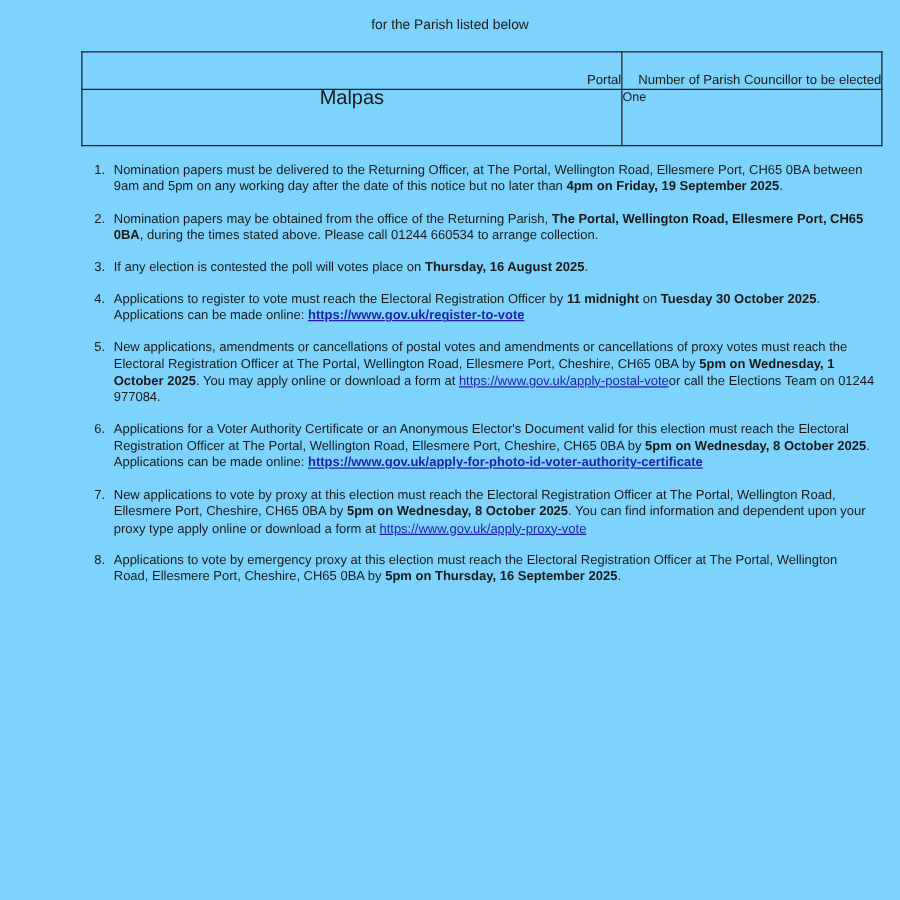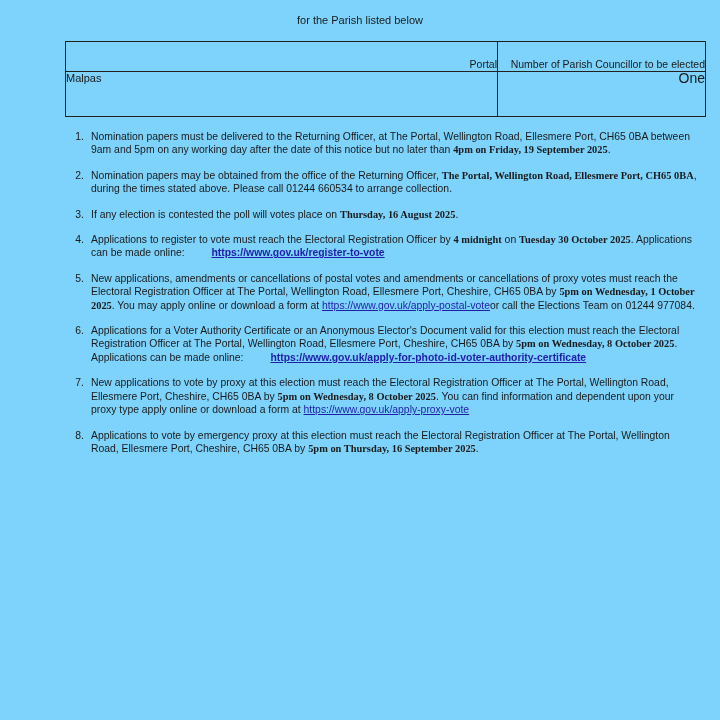--- a/index.html
+++ b/index.html
@@ -58,31 +58,31 @@
     text-align: right;
     font-size: 10.5px;
     font-weight: normal;
     line-height: 13px;
     padding-bottom: 2px;
     color: #1a1a1a;
   }
   .td-parish {
     height: 44px;
     vertical-align: top;
-    text-align: left;
-    font-size: 11px;
+    text-align: center;
+    font-size: 16px;
     line-height: 13px;
     padding: 8px 0 0 8px;
     color: #1a1a1a;
   }
   .td-number {
     height: 44px;
     vertical-align: top;
-    text-align: right;
-    font-size: 14px;
+    text-align: left;
+    font-size: 10px;
     line-height: 13px;
     padding-top: 8px;
     color: #1a1a1a;
   }
 
   
   .notes {
     position: absolute;
     left: 66px;
     top: 130px;
@@ -105,31 +105,29 @@
     text-align: right;
     font-size: 10.4px;
     line-height: 13.4px;
     color: #1a1a1a;
   }
   .note-body {
     display: block;
   }
   .note b {
     font-weight: bold;
-    font-family: Liberation Serif, serif;
   }
   .note a,
   .note .lnk {
     color: #1f1fa8;
     text-decoration: underline;
     word-break: break-all;
   }
   .note .lnk-bold {
     font-weight: bold;
-    margin-left: 24px;
   }
 </style>
 </head>
 <body>
 
 <div class="page">
 
   <div class="intro-line">for the Parish listed below</div>
 
   <table class="parish-table">
@@ -151,29 +149,29 @@
     </tbody>
   </table>
 
   <div class="notes" id="notes-list">
       <div class="note">
         <span class="note-num">1.</span>
         <span class="note-body"><span>Nomination papers must be delivered to the Returning Officer, at The Portal, Wellington Road, Ellesmere Port, CH65 0BA between 9am and 5pm on any working day after the date of this notice but no later than </span><b>4pm on Friday, 19 September 2025</b><span>.</span></span>
       </div>
       <div class="note">
         <span class="note-num">2.</span>
-        <span class="note-body"><span>Nomination papers may be obtained from the office of the Returning Officer, </span><b>The Portal, Wellington Road, Ellesmere Port, CH65 0BA</b><span>, during the times stated above. Please call 01244 660534 to arrange collection.</span></span>
+        <span class="note-body"><span>Nomination papers may be obtained from the office of the Returning Parish, </span><b>The Portal, Wellington Road, Ellesmere Port, CH65 0BA</b><span>, during the times stated above. Please call 01244 660534 to arrange collection.</span></span>
       </div>
       <div class="note">
         <span class="note-num">3.</span>
         <span class="note-body"><span>If any election is contested the poll will votes place on </span><b>Thursday, 16 August 2025</b><span>.</span></span>
       </div>
       <div class="note">
         <span class="note-num">4.</span>
-        <span class="note-body"><span>Applications to register to vote must reach the Electoral Registration Officer by </span><b>4 midnight</b><span> on </span><b>Tuesday 30 October 2025</b><span>. Applications can be made online: </span><span class="lnk lnk-bold">https://www.gov.uk/register-to-vote</span></span>
+        <span class="note-body"><span>Applications to register to vote must reach the Electoral Registration Officer by </span><b>11 midnight</b><span> on </span><b>Tuesday 30 October 2025</b><span>. Applications can be made online: </span><span class="lnk lnk-bold">https://www.gov.uk/register-to-vote</span></span>
       </div>
       <div class="note">
         <span class="note-num">5.</span>
         <span class="note-body"><span>New applications, amendments or cancellations of postal votes and amendments or cancellations of proxy votes must reach the Electoral Registration Officer at The Portal, Wellington Road, Ellesmere Port, Cheshire, CH65 0BA by </span><b>5pm on Wednesday, 1 October 2025</b><span>. You may apply online or download a form at </span><span class="lnk">https://www.gov.uk/apply-postal-vote</span><span>or call the Elections Team on 01244 977084.</span></span>
       </div>
       <div class="note">
         <span class="note-num">6.</span>
         <span class="note-body"><span>Applications for a Voter Authority Certificate or an Anonymous Elector's Document valid for this election must reach the Electoral Registration Officer at The Portal, Wellington Road, Ellesmere Port, Cheshire, CH65 0BA by </span><b>5pm on Wednesday, 8 October 2025</b><span>. Applications can be made online: </span><span class="lnk lnk-bold">https://www.gov.uk/apply-for-photo-id-voter-authority-certificate</span></span>
       </div>
       <div class="note">

